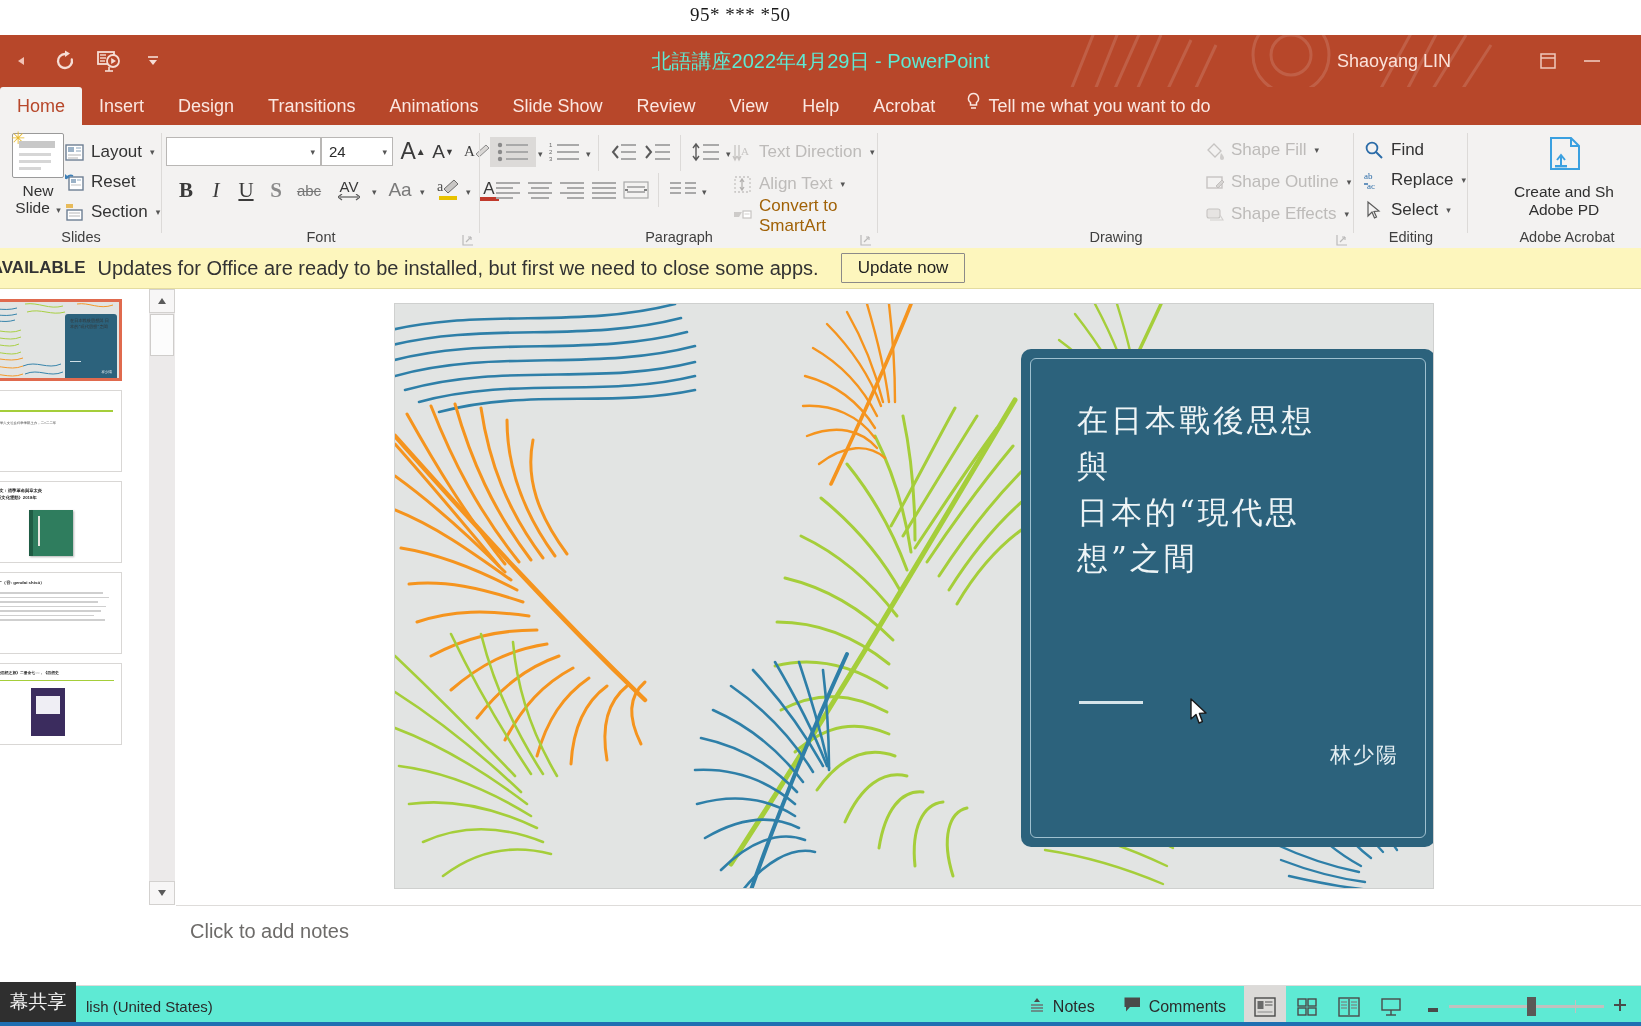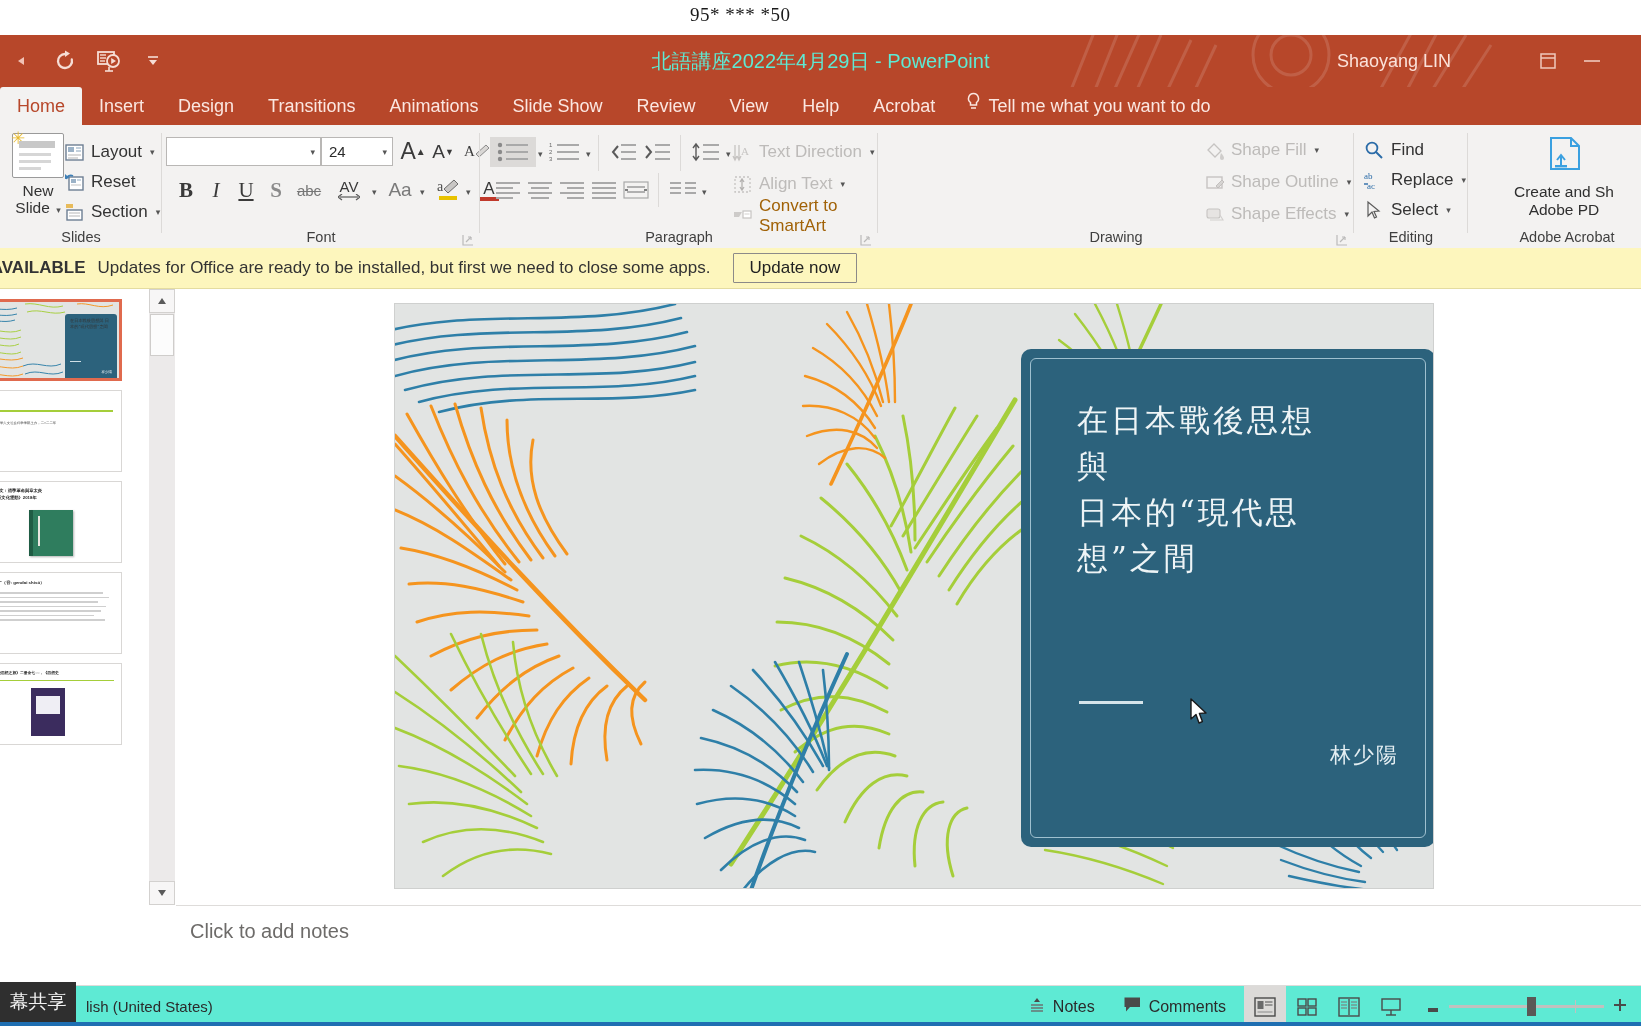--- a/index.html
+++ b/index.html
@@ -76,21 +76,21 @@
     display:flex;align-items:center;justify-content:flex-end;padding-right:5px;font-size:15px;color:#555;
   }
   .fontbox.size{justify-content:space-between;padding-left:7px;color:#2a2a2a;}
   .btn-ico{display:flex;align-items:center;justify-content:center;cursor:pointer;color:#3a3a3a;}
   .dim{color:#bdbbb9;}
   .bigtext{font-size:15.5px;color:#2f2f2f;line-height:18px;}
 
   
   .updatebar{position:absolute;left:0;top:248px;width:1641px;height:40px;background:#fdf6bd;border-bottom:1px solid #e4dca0;display:flex;align-items:center;}
   .ub-strong{font-size:17px;color:#333;font-weight:bold;margin-left:-36px;white-space:nowrap;}
-  .ub-text{font-size:17px;color:#333;margin-left:12px;white-space:nowrap;}
+  .ub-text{font-size:20px;color:#333;margin-left:12px;white-space:nowrap;}
   .ub-btn{
     margin-left:22px;height:28px;padding:0 16px;background:#fdf6bd;border:1px solid #8c8a88;
     font-size:17px;color:#222;display:flex;align-items:center;cursor:pointer;border-radius:1px;
   }
 
   
   .work{position:absolute;left:0;top:289px;width:1641px;height:616px;background:#ffffff;}
   .thumbpane{position:absolute;left:0;top:0;width:148px;height:616px;background:#ffffff;overflow:hidden;}
   .thumb{position:absolute;left:-26px;width:148px;background:#fff;border:1px solid #d9d7d5;box-sizing:border-box;overflow:hidden;}
   .thumb.sel{border:3px solid #e06a4e;}

